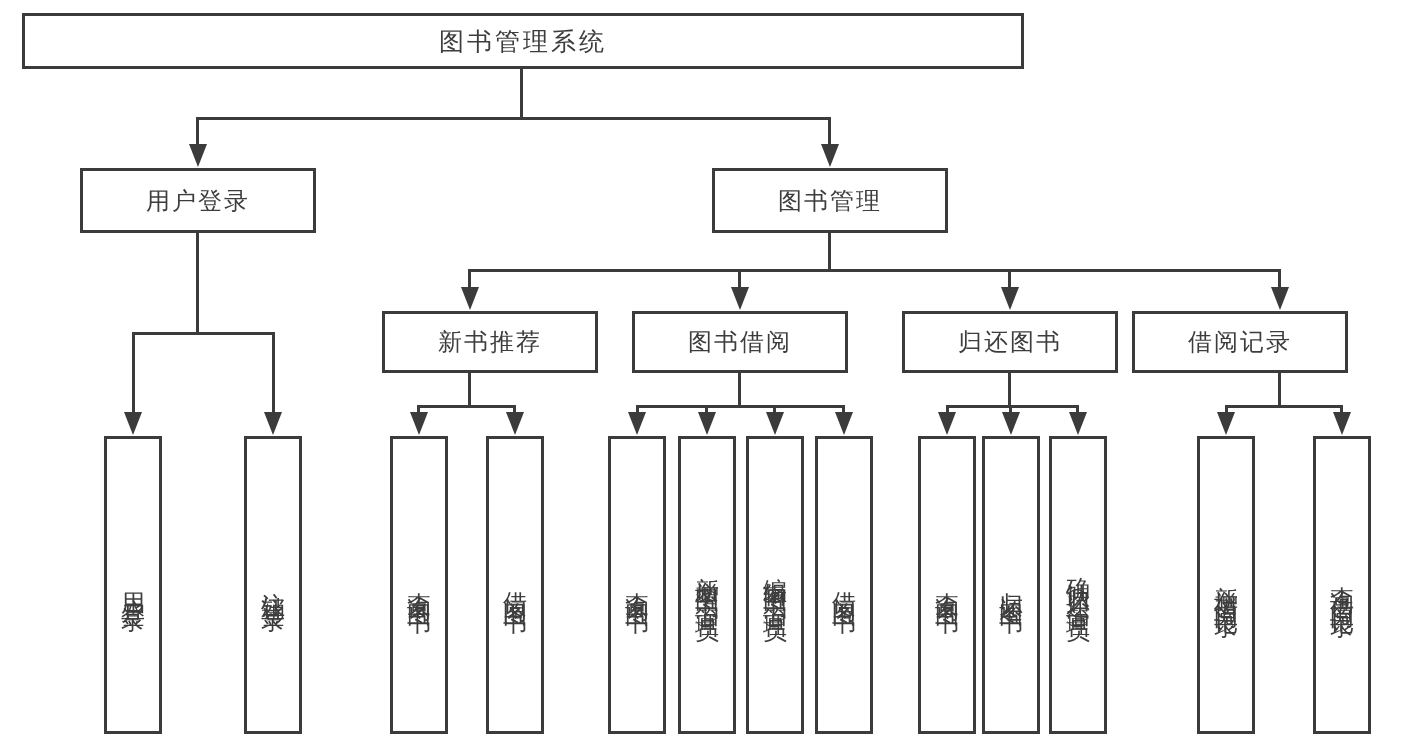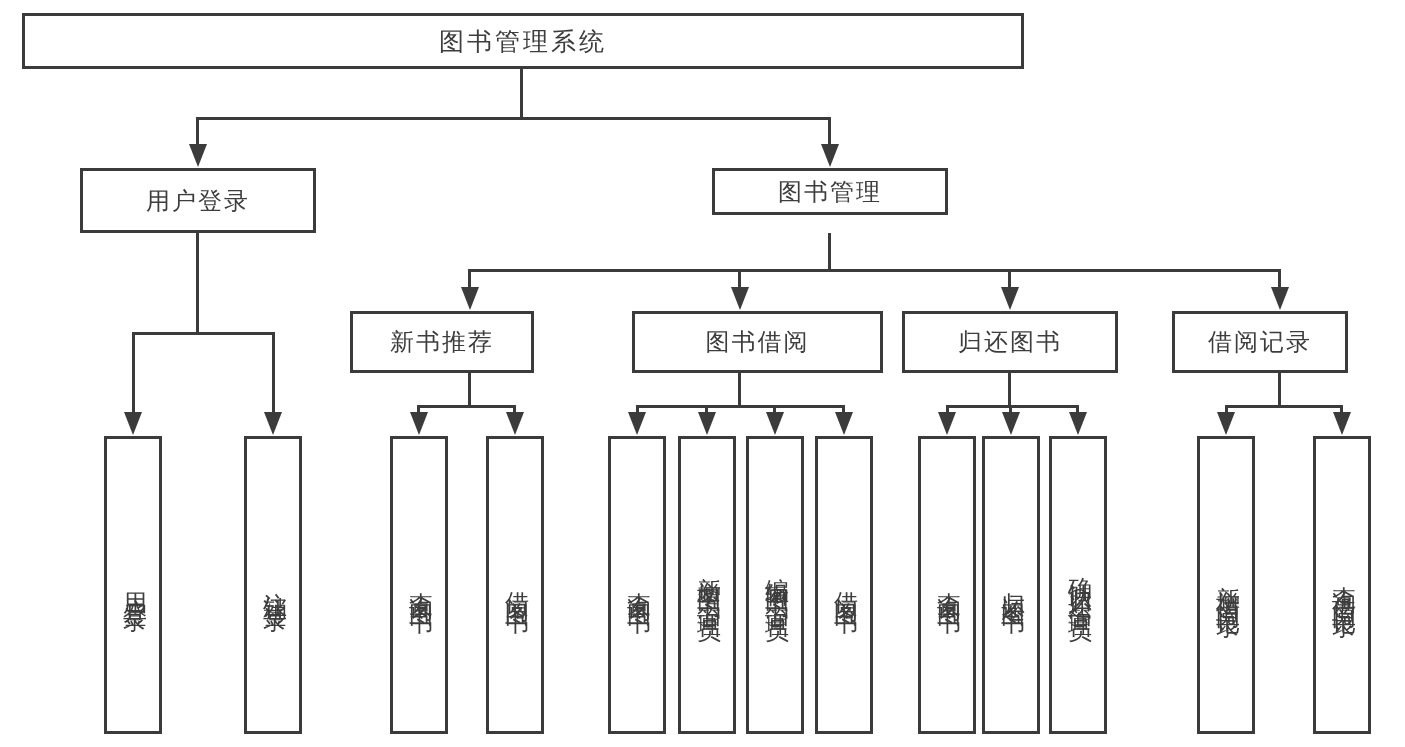--- a/index.html
+++ b/index.html
@@ -2,21 +2,21 @@
 <html style="--line: #3b3b3b; --text: #3d3d3d; --watermark: #a3a3a3; --background: #ffffff;"><head>
 <meta charset="utf-8">
 <style>
   :root{
     --line:#3b3b3b; --text:#3d3d3d; --watermark:#a3a3a3; --background:#ffffff;
   }
   html,body{margin:0;padding:0;background:#fff;}
   .canvas{
     position:relative; width:1405px; height:747px;
     background:var(--background);
-    font-family:Liberation Mono, monospace;
+    font-family:Liberation Sans, sans-serif;
     color:var(--text);
     overflow:hidden;
   }
   .node{
     position:absolute; box-sizing:border-box;
     border:3px solid var(--line); background:#fff;
     display:flex; align-items:center; justify-content:center;
   }
   .node span{ color:var(--text); }
   .root-node span{ font-size:25px; letter-spacing:3px; }
@@ -42,34 +42,34 @@
 
 <div class="canvas">
 
   <div class="node root-node" style="left:22px;top:13px;width:1002px;height:56px;">
     <span>图书管理系统</span>
   </div>
 
   <div class="node h-node" style="left:80px;top:168px;width:236px;height:65px;">
     <span>用户登录</span>
   </div>
-  <div class="node h-node" style="left:712px;top:168px;width:236px;height:47px;">
+  <div class="node h-node" style="left:712px;top:168px;width:236px;height:65px;">
     <span>图书管理</span>
   </div>
 
-  <div class="node h-node" style="left:350px;top:311px;width:184px;height:62px;">
+  <div class="node h-node" style="left:382px;top:311px;width:216px;height:62px;">
     <span>新书推荐</span>
   </div>
-  <div class="node h-node" style="left:632px;top:311px;width:251px;height:62px;">
+  <div class="node h-node" style="left:632px;top:311px;width:216px;height:62px;">
     <span>图书借阅</span>
   </div>
   <div class="node h-node" style="left:902px;top:311px;width:216px;height:62px;">
     <span>归还图书</span>
   </div>
-  <div class="node h-node" style="left:1172px;top:311px;width:176px;height:62px;">
+  <div class="node h-node" style="left:1132px;top:311px;width:216px;height:62px;">
     <span>借阅记录</span>
   </div>
 
   <div class="node leaf" style="left:104px;top:436px;width:58px;height:298px;">
     <span>用户登录</span>
   </div>
   <div class="node leaf" style="left:244px;top:436px;width:58px;height:298px;">
     <span>注销登录</span>
   </div>
 

